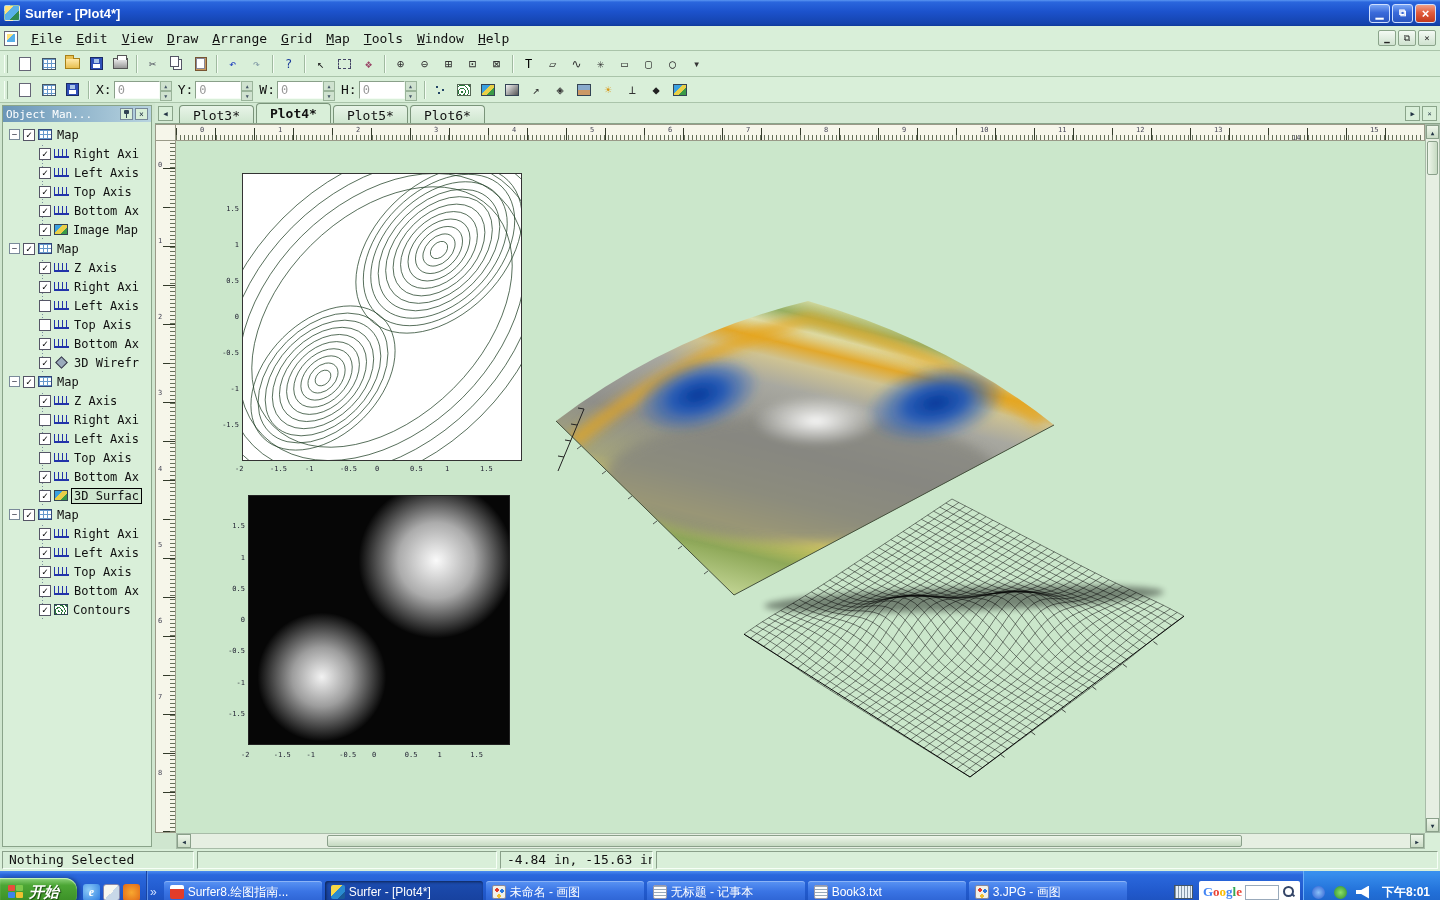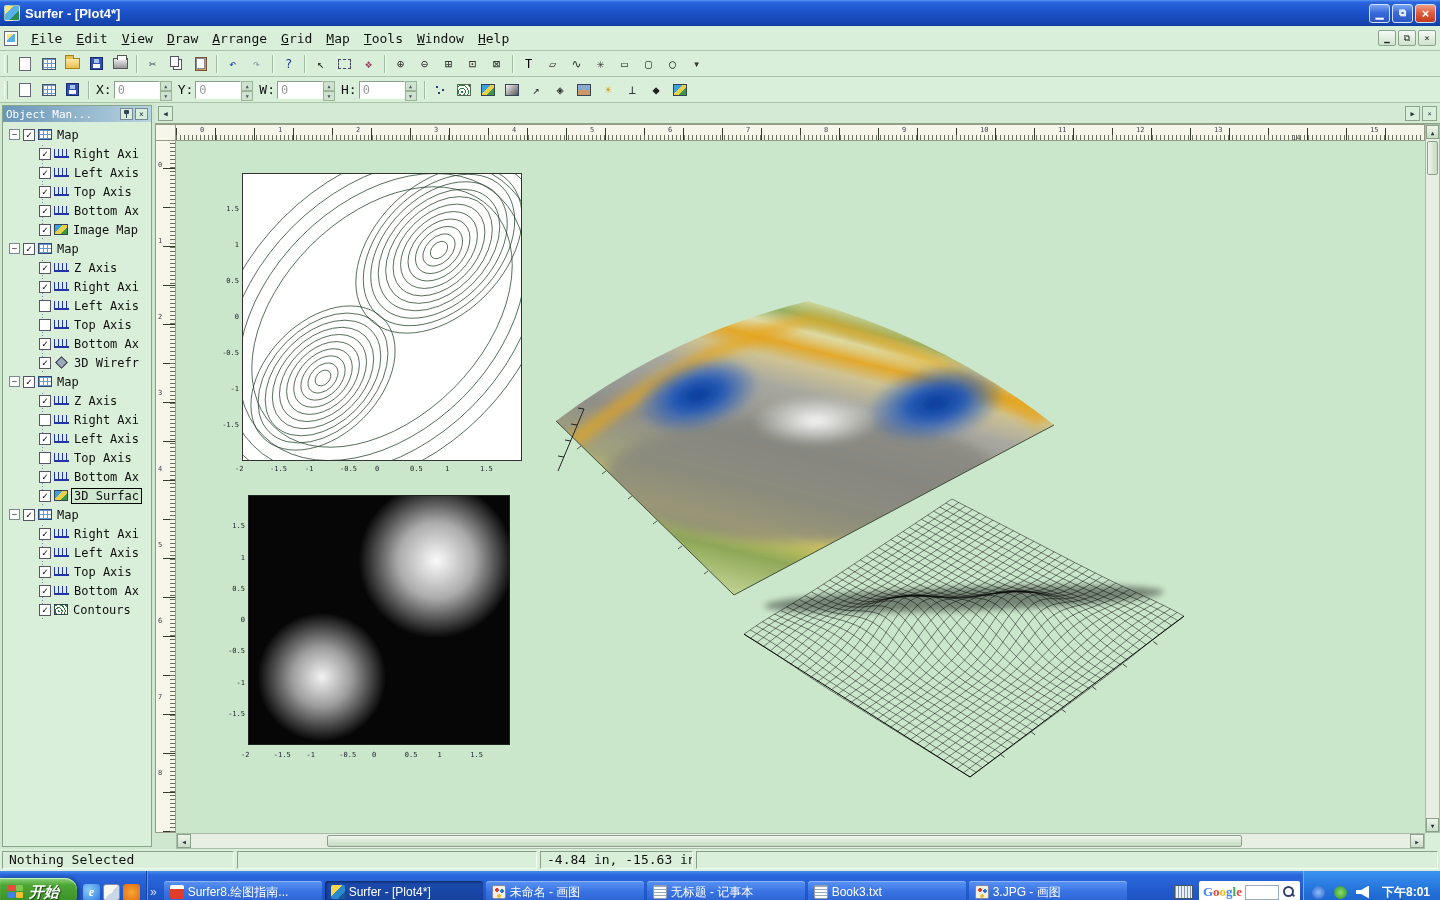--- a/index.html
+++ b/index.html
@@ -144,21 +144,21 @@
   radial-gradient(circle 105px at 72% 26%,rgba(255,255,255,.98),rgba(235,235,235,.72) 36%,rgba(255,255,255,0) 74%),
   radial-gradient(circle 92px at 28% 73%,rgba(255,255,255,.95),rgba(235,235,235,.66) 32%,rgba(255,255,255,0) 70%);}
 .tick-x{position:absolute;bottom:0;font-size:7px;color:#223;}
 .tick-y{position:absolute;left:0;width:17px;text-align:right;font-size:7px;color:#223;}
 .plot-surface{position:absolute;left:368px;top:150px;width:522px;height:342px;}
 .plot-wire{position:absolute;left:556px;top:348px;width:462px;height:294px;z-index:3;}
 
 
 .statusbar{position:absolute;left:0;top:849px;right:0;height:22px;background:#d9efd9;display:flex;gap:3px;padding:2px;font-size:13px;}
 .sb-panel{border:1px solid;border-color:#8aa08a #f6fff6 #f6fff6 #8aa08a;padding:0 6px;white-space:nowrap;overflow:hidden;line-height:16px;}
-.sb1{width:537px;}.sb2{width:232px;}.sb3{width:300px;}.sb4{width:153px;}.sb5{flex:1;}
+.sb1{width:537px;}.sb2{width:192px;}.sb3{width:300px;}.sb4{width:153px;}.sb5{flex:1;}
 
 
 .taskbar{position:absolute;left:0;top:871px;right:0;height:42px;display:flex;align-items:center;
  background:linear-gradient(180deg,#4a8cf2 0%,#2a68dd 9%,#2159cc 50%,#1a4cb4 95%);
  font-family:"Liberation Sans",sans-serif;}
 .start{height:29px;display:flex;align-items:center;gap:5px;padding:0 18px 0 8px;flex:0 0 auto;
  background:linear-gradient(180deg,#8fd47c 0%,#4ca635 25%,#3d9228 75%,#2e7d1d 100%);
  border-radius:0 12px 12px 0;color:#fff;font:italic bold 15px "Liberation Sans",sans-serif;
  box-shadow:inset 0 1px 1px rgba(220,255,200,.8),2px 0 4px rgba(0,0,0,.4);text-shadow:1px 1px 1px #1a4a10;}
 .flag{width:16px;height:14px;display:grid;grid-template-columns:7px 7px;grid-template-rows:6px 6px;gap:1px;}
@@ -575,20 +575,26 @@
                 <span class="tlabel" data-name="tree-item-label">Contours</span>
               </div>
             </div>
           </div>
         </div>
     </div>
 
     <div class="doc" data-name="plot-document">
       <div class="tabrow" data-name="tab-bar">
         <div class="tabnav left" data-name="tab-scroll-left-button">◀</div>
+        <div class="plot-tabs" data-name="plot-tabs">
+            <div class="tab" data-name="tab-plot3">Plot3*</div>
+            <div class="tab active" data-name="tab-plot4">Plot4*</div>
+            <div class="tab" data-name="tab-plot5">Plot5*</div>
+            <div class="tab" data-name="tab-plot6">Plot6*</div>
+          </div>
         <div class="tabnav r1" data-name="tab-scroll-right-button">▶</div>
         <div class="tabnav r2" data-name="tab-close-button">×</div>
       </div>
       <div class="corner" data-name="ruler-corner"></div>
       <div class="hruler" data-name="horizontal-ruler">
           <span class="rnum" data-name="ruler-number" style="left: 24px;">0</span>
           <span class="rnum" data-name="ruler-number" style="left: 102px;">1</span>
           <span class="rnum" data-name="ruler-number" style="left: 180px;">2</span>
           <span class="rnum" data-name="ruler-number" style="left: 258px;">3</span>
           <span class="rnum" data-name="ruler-number" style="left: 336px;">4</span>

